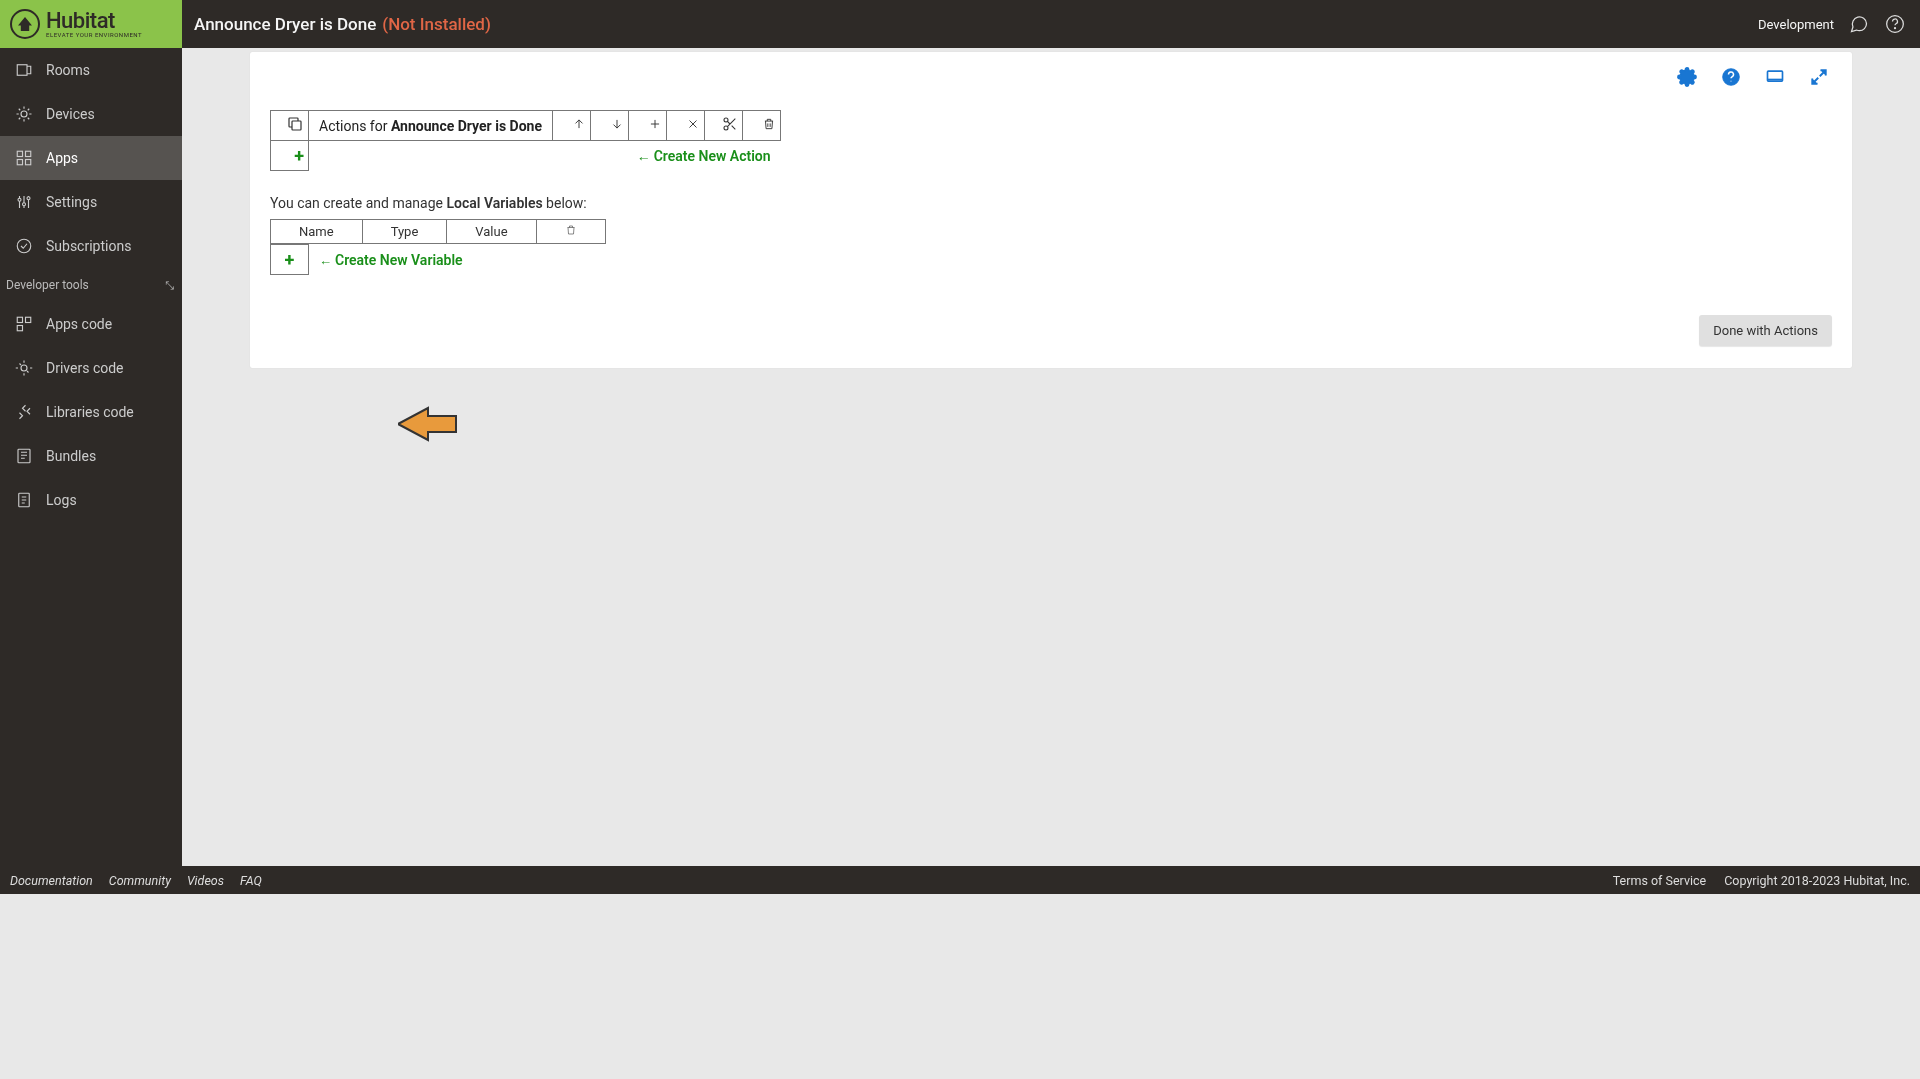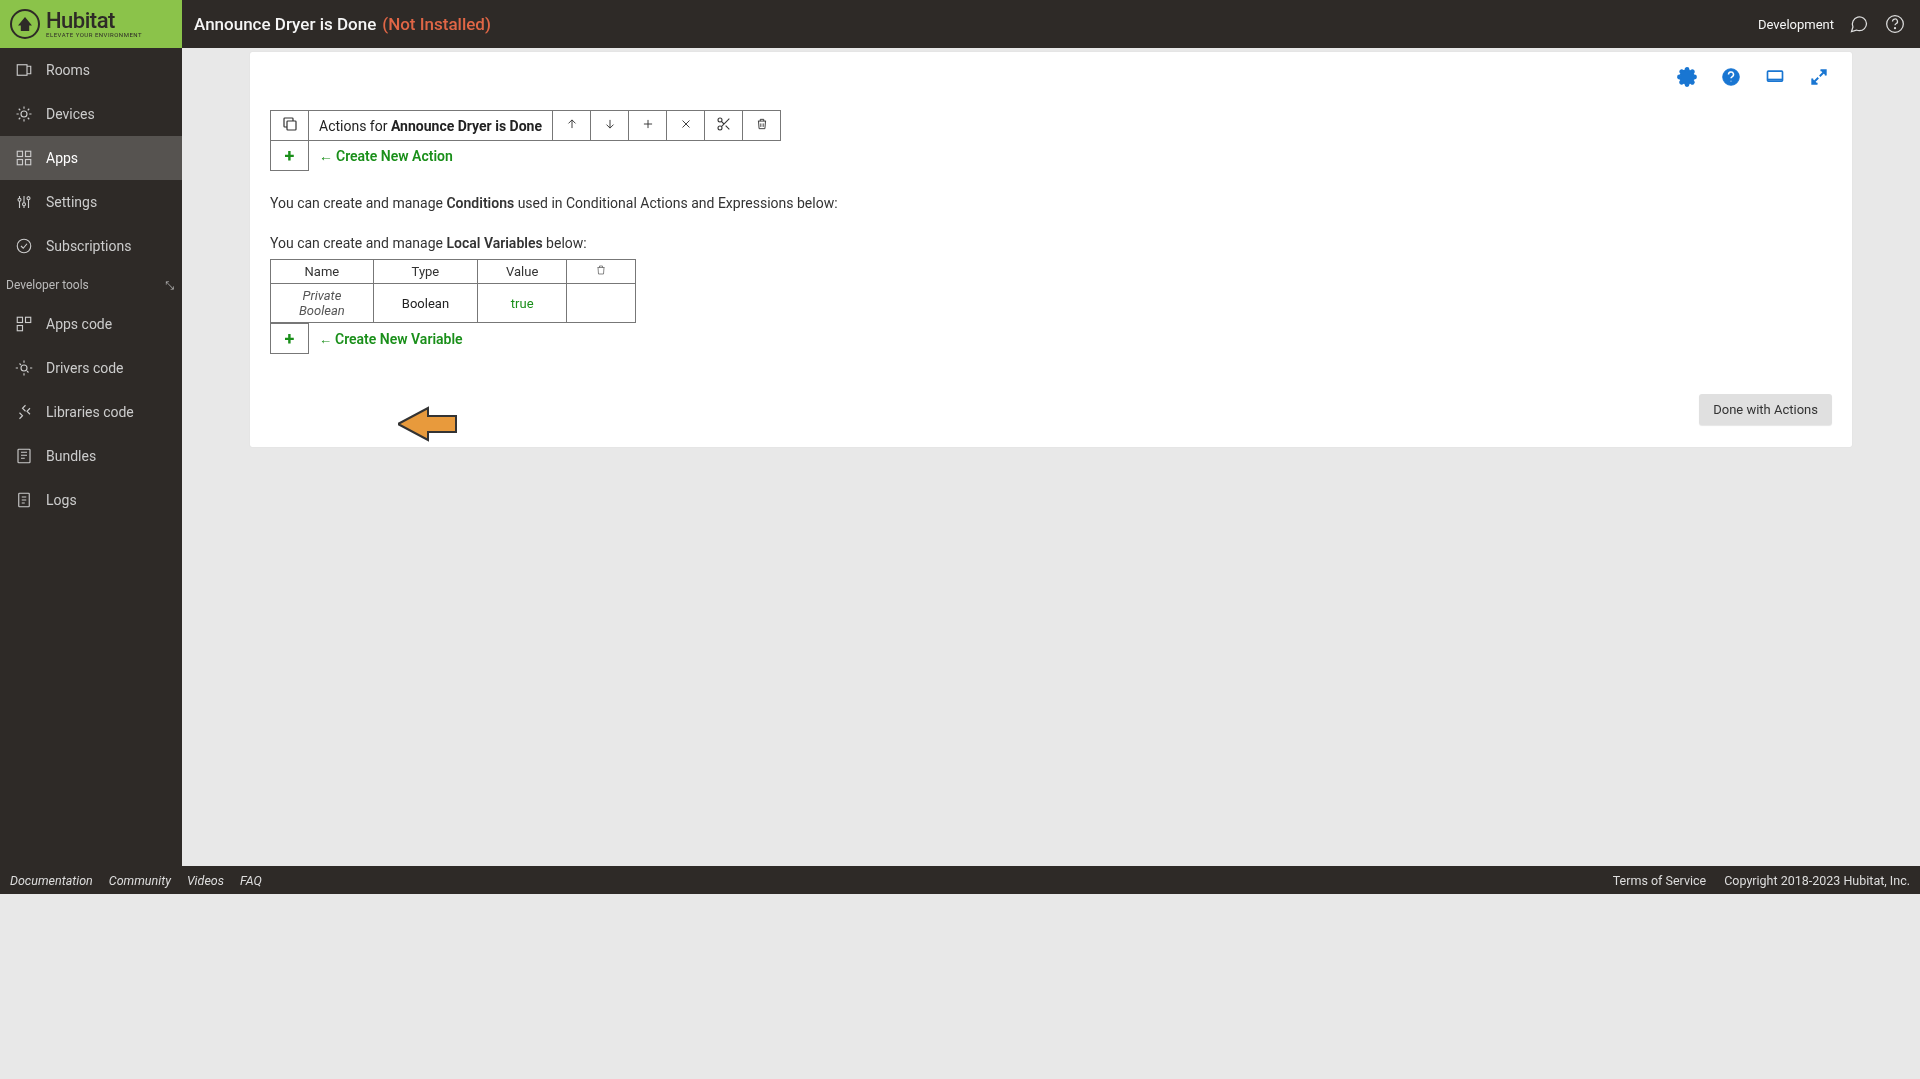--- a/index.html
+++ b/index.html
@@ -23,21 +23,21 @@
 .sidebar-item.active { background: #565350; color: #fff; }
 .sidebar-section { display: flex; align-items: center; justify-content: space-between; padding: 10px 8px 10px 6px; font-size: 12px; color: #bbb; }
 .sidebar-icon { width: 20px; height: 20px; display: flex; align-items: center; justify-content: center; }
 .sidebar-icon svg { stroke: #ccc; fill: none; stroke-width: 1.5; }
 .main { flex: 1; background: #e8e8e8; position: relative; overflow: auto; padding: 4px 0 0 0; }
 .card { background: #fff; margin: 0 auto; width: calc(100% - 136px); margin-left: 68px; margin-right: 68px; border-radius: 2px; box-shadow: 0 0 1px rgba(0,0,0,0.15); padding: 18px 20px 22px 20px; position: relative; }
 .card-actions { position: absolute; top: 14px; right: 22px; display: flex; gap: 22px; }
 .action-ico { width: 22px; height: 22px; display: flex; align-items: center; justify-content: center; cursor: pointer; }
 .action-ico svg { stroke: #1976d2; fill: #1976d2; }
 .actions-table { border-collapse: collapse; margin-top: 40px; }
-.actions-table td { border: 1px solid #777; padding: 6px 10px; font-size: 14px; vertical-align: middle; }
+.actions-table td { border: 1px solid #777; padding: 6px 10px; font-size: 14px; vertical-align: middle; text-align: right; }
 .cell-icon { width: 38px; text-align: center; padding: 4px !important; }
 .cell-icon svg { stroke: #333; fill: none; stroke-width: 1.6; }
 .plus-btn { color: #1a8f1a; font-size: 18px; font-weight: bold; cursor: pointer; }
 .create-link { color: #1a8f1a; font-weight: 600; font-size: 14px; }
 .arrow-left { color: #1a8f1a; margin-right: 3px; }
 .body-text { font-size: 14px; color: #333; margin-top: 24px; margin-bottom: 8px; }
 .body-text b { font-weight: 600; }
 .cond-box { border: 1px solid #bbb; border-left: 3px solid #aaa; background: #ebebeb; width: 546px; padding: 10px 14px; display: flex; justify-content: space-between; align-items: center; cursor: pointer; border-radius: 2px; }
 .cond-title { font-size: 14px; color: #333; }
 .cond-sub { font-size: 13px; color: #777; margin-top: 2px; }
@@ -251,39 +251,32 @@
                     <path d="M5 7h14M10 11v6M14 11v6M6 7l1 13h10l1-13M9 7V4h6v3"></path>
                   </svg></td>
           </tr>
           <tr>
             <td class="cell-icon"><span class="plus-btn">+</span></td>
             <td colspan="7" style="border:none;"><span class="arrow-left">←</span><span class="create-link">Create New Action</span></td>
           </tr>
         </tbody>
           </table>
 
-        <p class="body-text"><span>You can create and manage </span><b>Conditions</b><span> used in Conditional Actions and Expressions below:</span></p>
 
         <p class="body-text"><span>You can create and manage </span><b>Local Variables</b><span> below:</span></p>
         <table class="vars-table">
           <tbody>
               <tr>
             <th style="width:84px;">Name</th>
             <th>Type</th>
             <th>Value</th>
             <th class="trash-h"><svg width="12" height="12" viewBox="0 0 24 24">
                     <path d="M5 7h14M6 7l1 13h10l1-13M9 7V4h6v3"></path>
                   </svg></th>
           </tr>
-          <tr>
-            <td class="var-name">Private Boolean</td>
-            <td>Boolean</td>
-            <td class="var-value">true</td>
-            <td></td>
-          </tr>
         </tbody>
           </table>
         <table class="vars-table" style="border:none;margin-top:0;">
           <tbody>
               <tr class="var-add-row">
             <td class="var-add-btn"><span class="plus-btn">+</span></td>
             <td style="border:none;padding-left:10px;"><span><span class="arrow-left">←</span><span class="create-link">Create New Variable</span></span></td>
           </tr>
         </tbody>
           </table>

